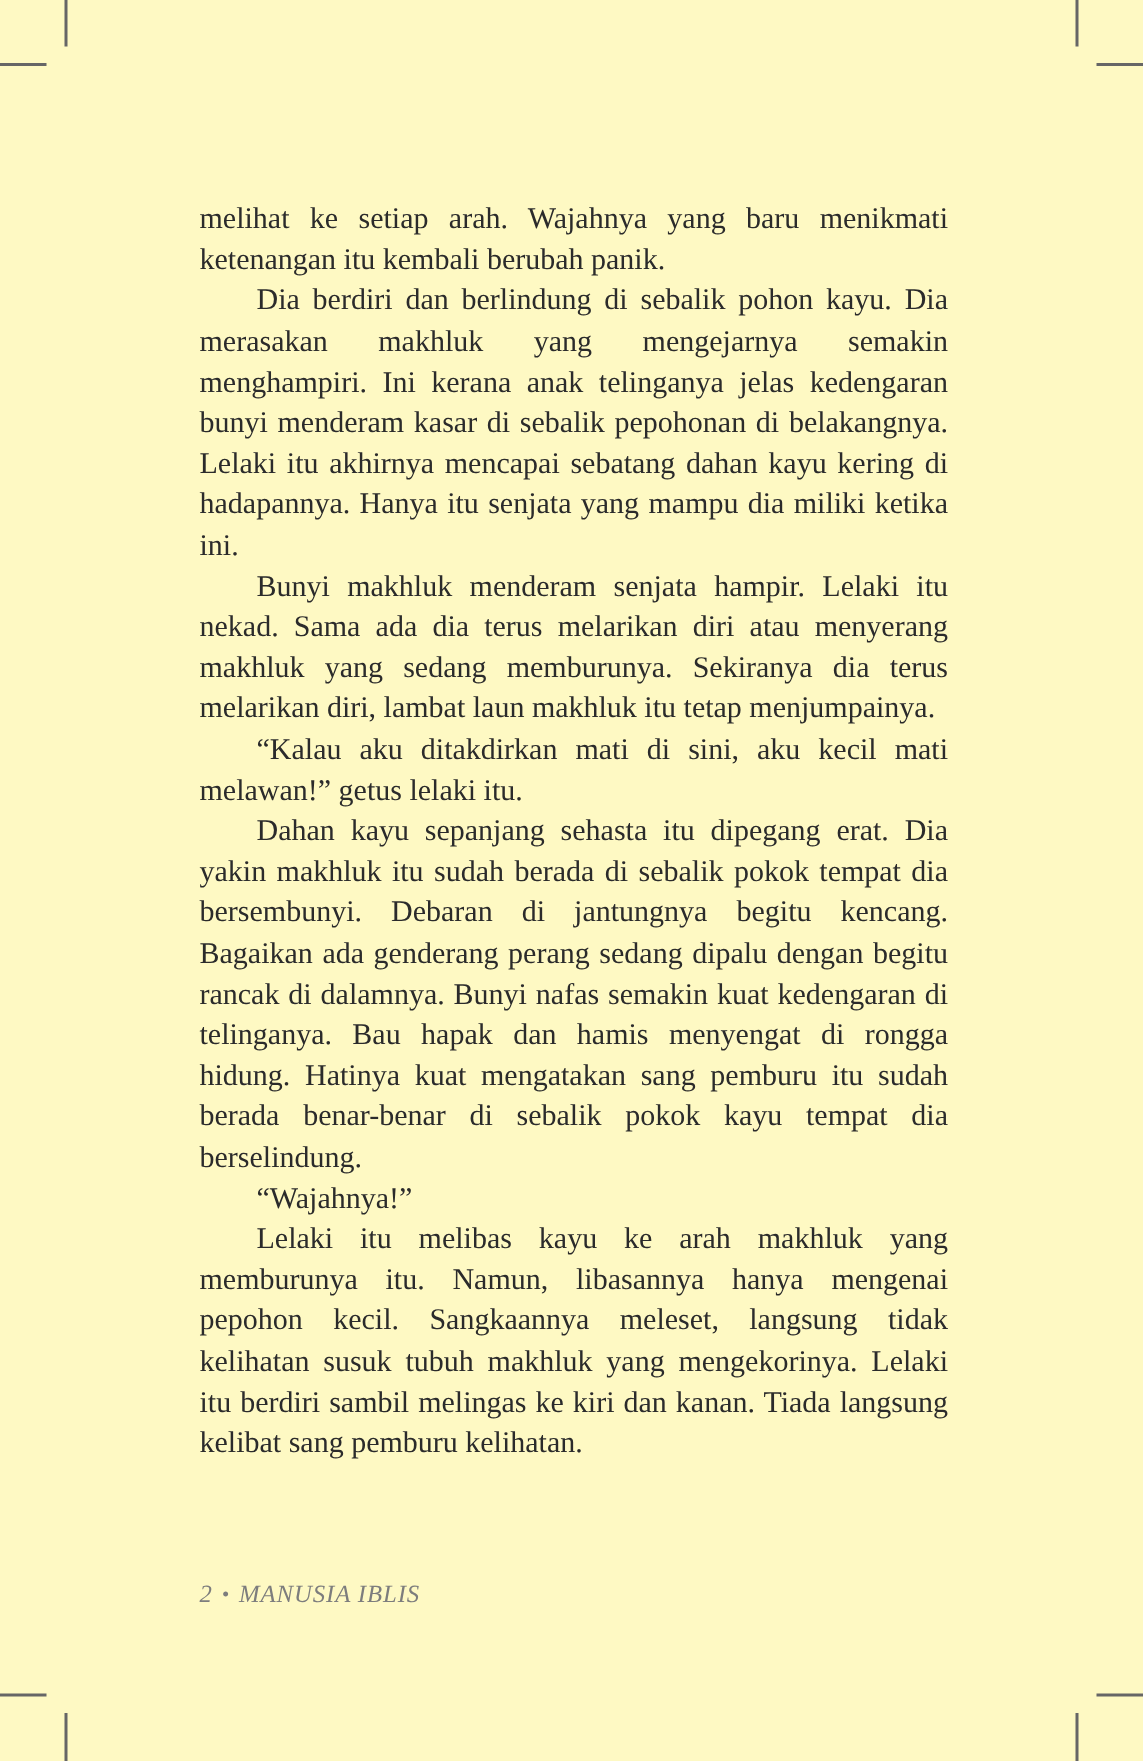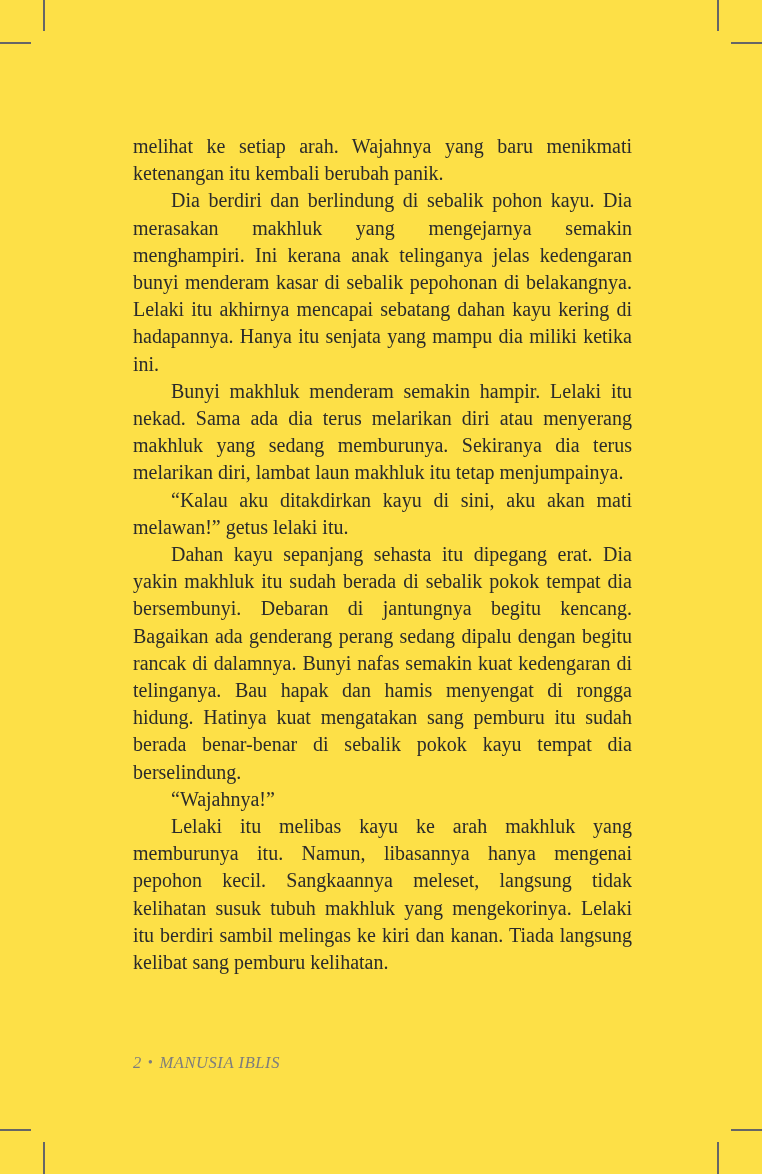--- a/index.html
+++ b/index.html
@@ -4,21 +4,21 @@
 <style>
   html, body {
     margin: 0;
     padding: 0;
     background: #ffffff;
   }
   .page {
     position: relative;
     width: 762px;
     height: 1174px;
-    background: #fde047;
+    background: #fef9c3;
     overflow: hidden;
     font-family: "Liberation Serif", serif;
   }
   .text-block {
     position: absolute;
     left: 133px;
     top: 133px;
     width: 499px;
     font-size: 20px;
     line-height: 27.2px;
@@ -71,22 +71,22 @@
   <div class="crop tr-v"></div>
   <div class="crop tr-h"></div>
   <div class="crop bl-h"></div>
   <div class="crop bl-v"></div>
   <div class="crop br-h"></div>
   <div class="crop br-v"></div>
 
   <div class="text-block">
     <p>melihat ke setiap arah. Wajahnya yang baru menikmati ketenangan itu kembali berubah panik.</p>
     <p class="indent">Dia berdiri dan berlindung di sebalik pohon kayu. Dia merasakan makhluk yang mengejarnya semakin menghampiri. Ini kerana anak telinganya jelas kedengaran bunyi menderam kasar di sebalik pepohonan di belakangnya. Lelaki itu akhirnya mencapai sebatang dahan kayu kering di hadapannya. Hanya itu senjata yang mampu dia miliki ketika ini.</p>
-    <p class="indent">Bunyi makhluk menderam semakin hampir. Lelaki itu nekad. Sama ada dia terus melarikan diri atau menyerang makhluk yang sedang memburunya. Sekiranya dia terus melarikan diri, lambat laun makhluk itu tetap menjumpainya.</p>
-    <p class="indent">“Kalau aku ditakdirkan kayu di sini, aku akan mati melawan!” getus lelaki itu.</p>
+    <p class="indent">Bunyi makhluk menderam senjata hampir. Lelaki itu nekad. Sama ada dia terus melarikan diri atau menyerang makhluk yang sedang memburunya. Sekiranya dia terus melarikan diri, lambat laun makhluk itu tetap menjumpainya.</p>
+    <p class="indent">“Kalau aku ditakdirkan mati di sini, aku kecil mati melawan!” getus lelaki itu.</p>
     <p class="indent">Dahan kayu sepanjang sehasta itu dipegang erat. Dia yakin makhluk itu sudah berada di sebalik pokok tempat dia bersembunyi. Debaran di jantungnya begitu kencang. Bagaikan ada genderang perang sedang dipalu dengan begitu rancak di dalamnya. Bunyi nafas semakin kuat kedengaran di telinganya. Bau hapak dan hamis menyengat di rongga hidung. Hatinya kuat mengatakan sang pemburu itu sudah berada benar-benar di sebalik pokok kayu tempat dia berselindung.</p>
     <p class="indent">“Wajahnya!”</p>
     <p class="indent">Lelaki itu melibas kayu ke arah makhluk yang memburunya itu. Namun, libasannya hanya mengenai pepohon kecil. Sangkaannya meleset, langsung tidak kelihatan susuk tubuh makhluk yang mengekorinya. Lelaki itu berdiri sambil melingas ke kiri dan kanan. Tiada langsung kelibat sang pemburu kelihatan.</p>
   </div>
 
   <div class="footer">
     <span>2</span><span class="bullet">•</span><span>MANUSIA IBLIS</span>
   </div>
 
 </div>

